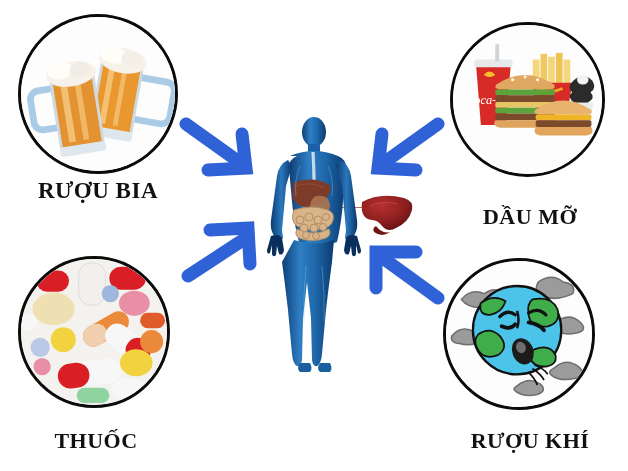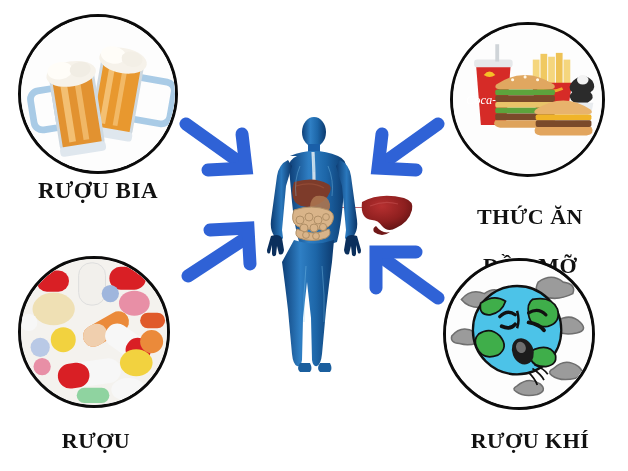--- a/index.html
+++ b/index.html
@@ -134,21 +134,20 @@
         <g>
           <path d="M86 88 q29 -19 57 0 q4 4 -3 5 h-51 q-7 -1 -3 -5z" fill="#e8b36c"></path>
           <rect x="86" y="93" width="58" height="6" rx="2" fill="#f0b429"></rect>
           <rect x="86" y="99" width="58" height="7" rx="2" fill="#7a4a2a"></rect>
           <path d="M86 106 h58 q4 7 -5 9 h-48 q-9 -2 -5 -9z" fill="#e2a55e"></path>
         </g>
       </svg>
     </div>
   </div>
   <div class="caption" style="left:440px;top:180px;width:180px;font-size:22px;">
-    <div>THỨC ĂN</div>
     <div>DẦU MỠ</div>
   </div>
 
   <div class="badge" style="left:18px;top:256px;width:152px;height:152px;">
     <div class="badge-inner">
       <svg class="pill-svg" viewBox="0 0 152 152" xmlns="http://www.w3.org/2000/svg">
         <rect width="152" height="152" fill="#f4f2ee"></rect>
         <g>
           <rect x="60" y="4" width="28" height="44" rx="13" fill="#f2f0ec" stroke="#ddd" stroke-width="1"></rect>
           <rect x="16" y="12" width="34" height="22" rx="11" fill="#d91f25"></rect>
@@ -175,21 +174,21 @@
           <rect x="58" y="134" width="34" height="16" rx="8" fill="#8fd3a0"></rect>
           <ellipse cx="112" cy="136" rx="18" ry="12" fill="#f7f7f7"></ellipse>
           <circle cx="136" cy="86" r="12" fill="#eb8a3a"></circle>
           <circle cx="8" cy="66" r="9" fill="#f7f7f7"></circle>
           <rect x="124" y="56" width="26" height="16" rx="8" fill="#e05a2a"></rect>
         </g>
       </svg>
     </div>
   </div>
   <div class="caption" style="left:0px;top:404px;width:192px;font-size:22px;">
-    <div>RƯỢU</div>
+    <div>THUỐC</div>
     
   </div>
 
   <div class="badge" style="left:443px;top:258px;width:152px;height:152px;">
     <div class="badge-inner">
       <svg class="earth-svg" viewBox="0 0 152 152" xmlns="http://www.w3.org/2000/svg">
         <rect width="152" height="152" fill="#fdfdfd"></rect>
 
         <g fill="#9b9b9b" stroke="#6f6f6f" stroke-width="1.6">
           <path d="M16 40 q10 -12 24 -6 q12 -9 22 2 q10 0 8 8 q-14 7 -30 4 q-16 2 -24 -8z"></path>

